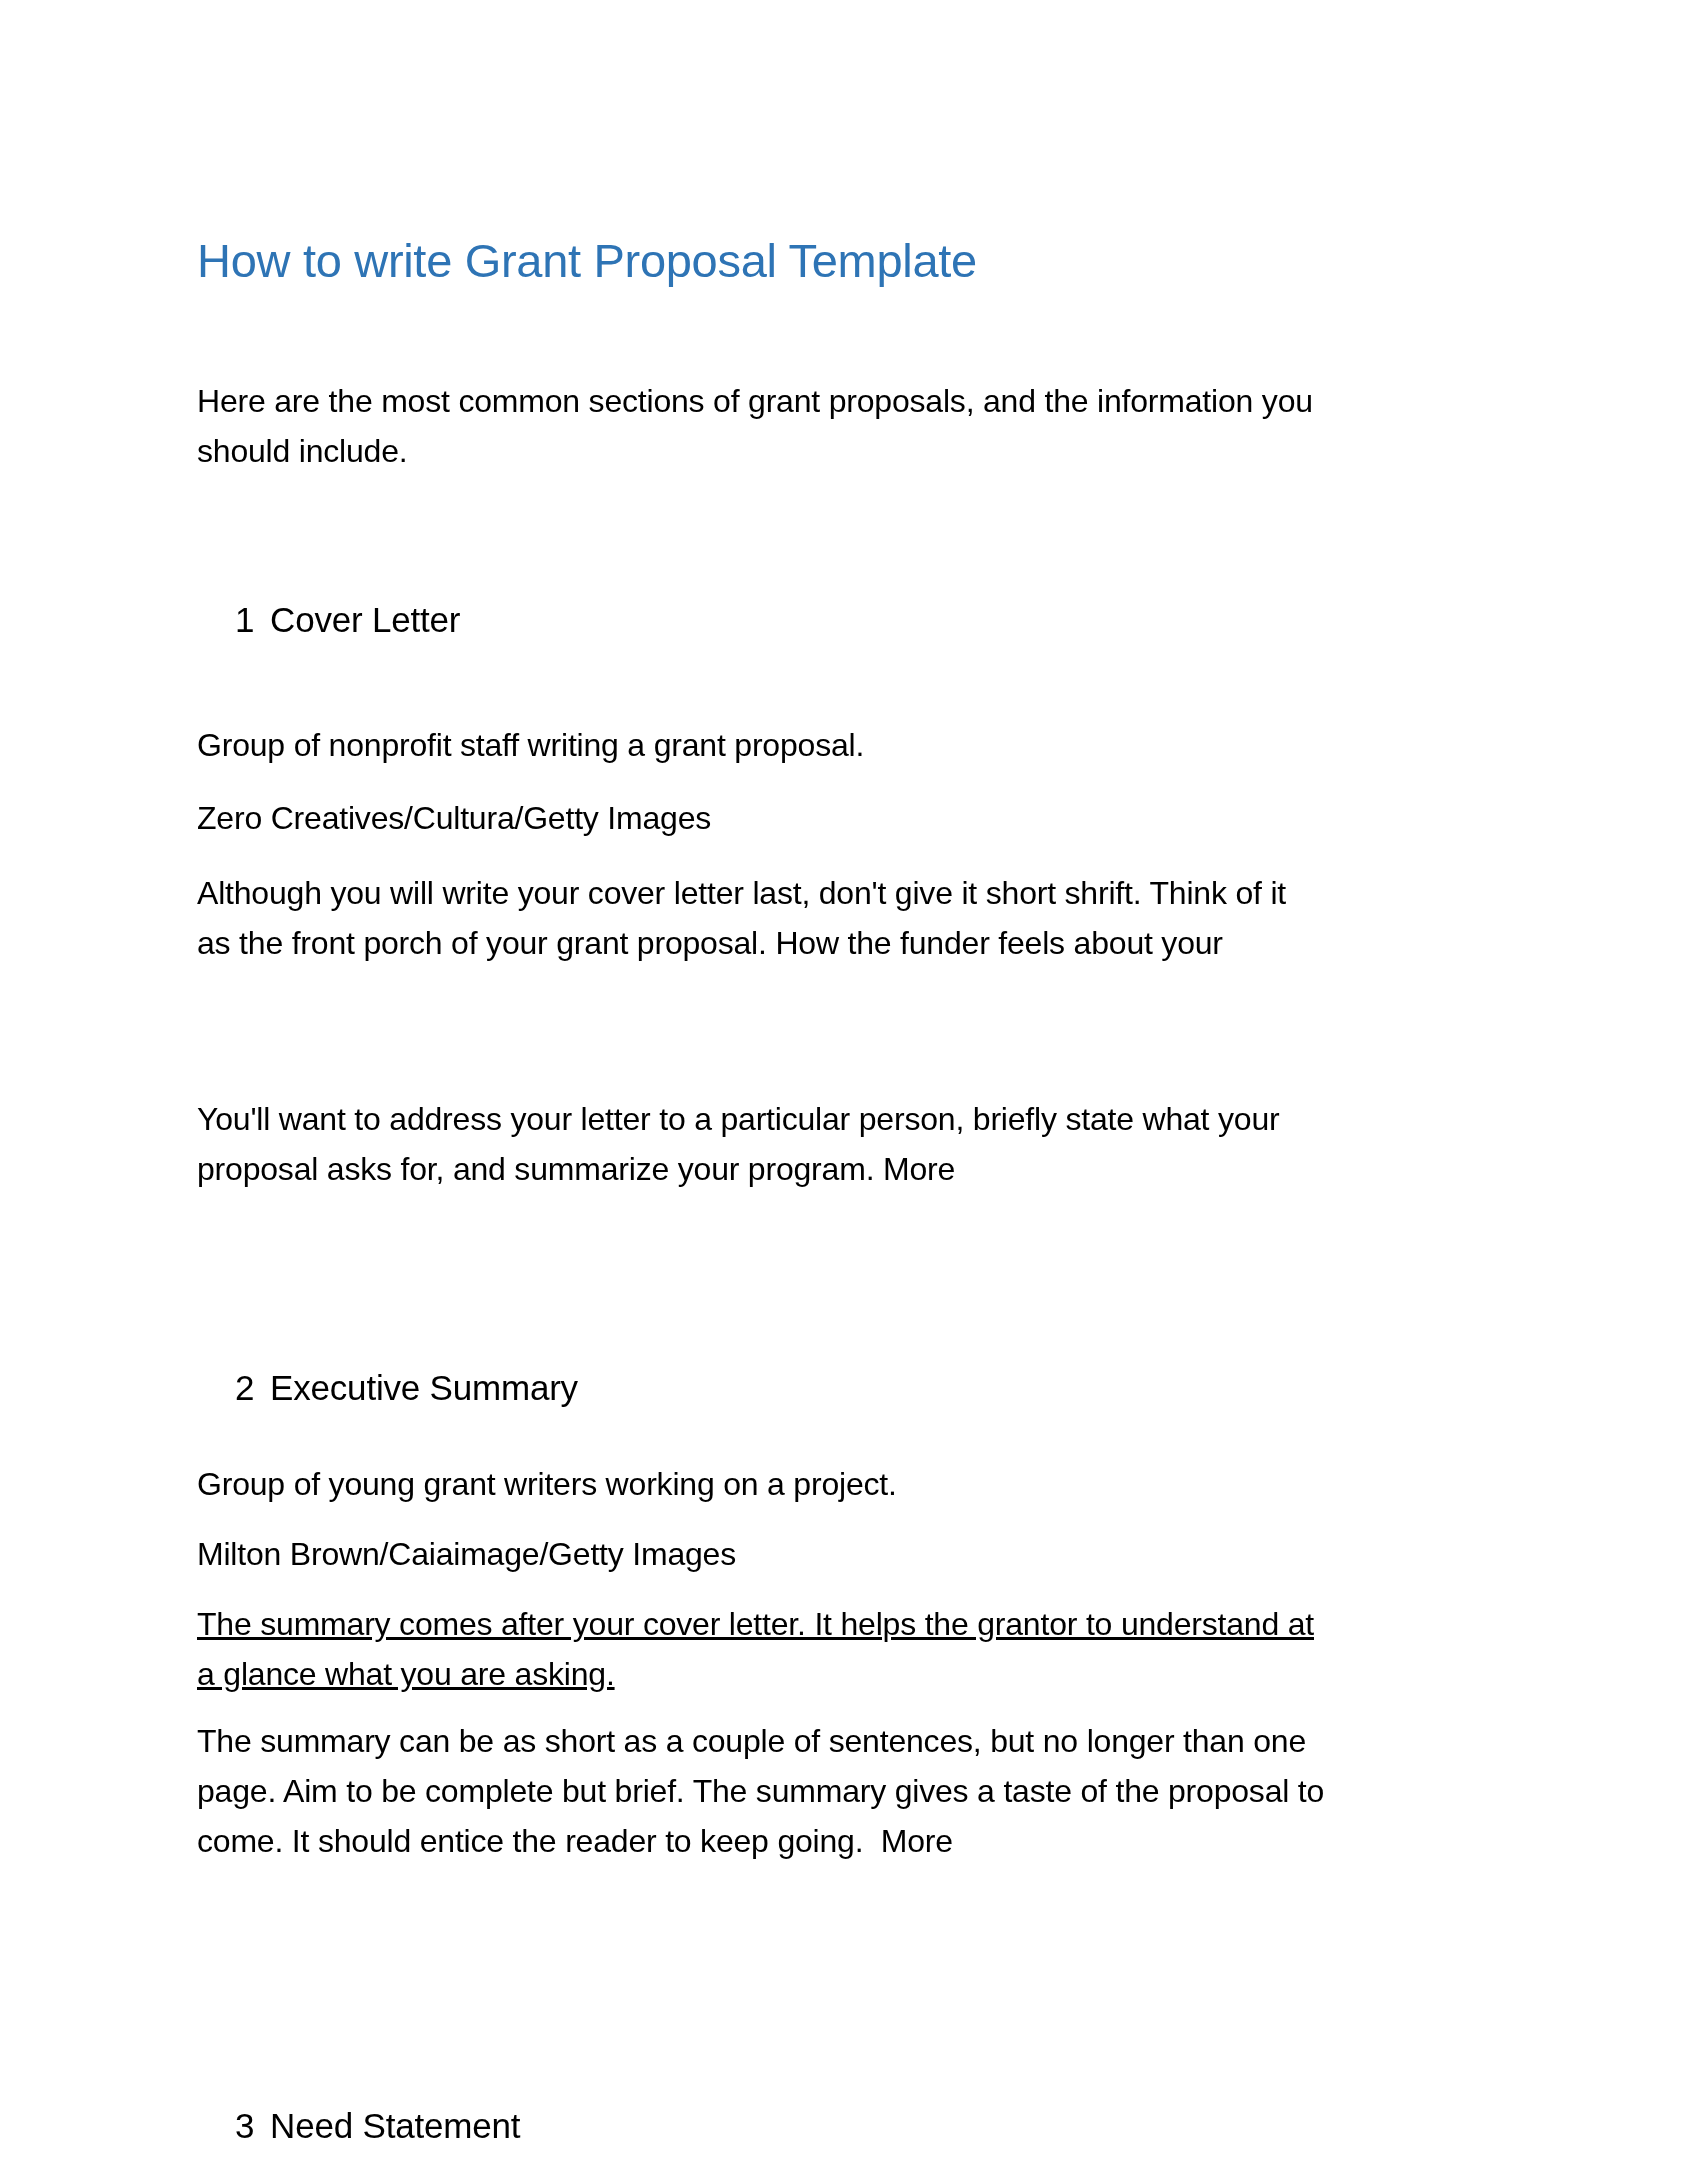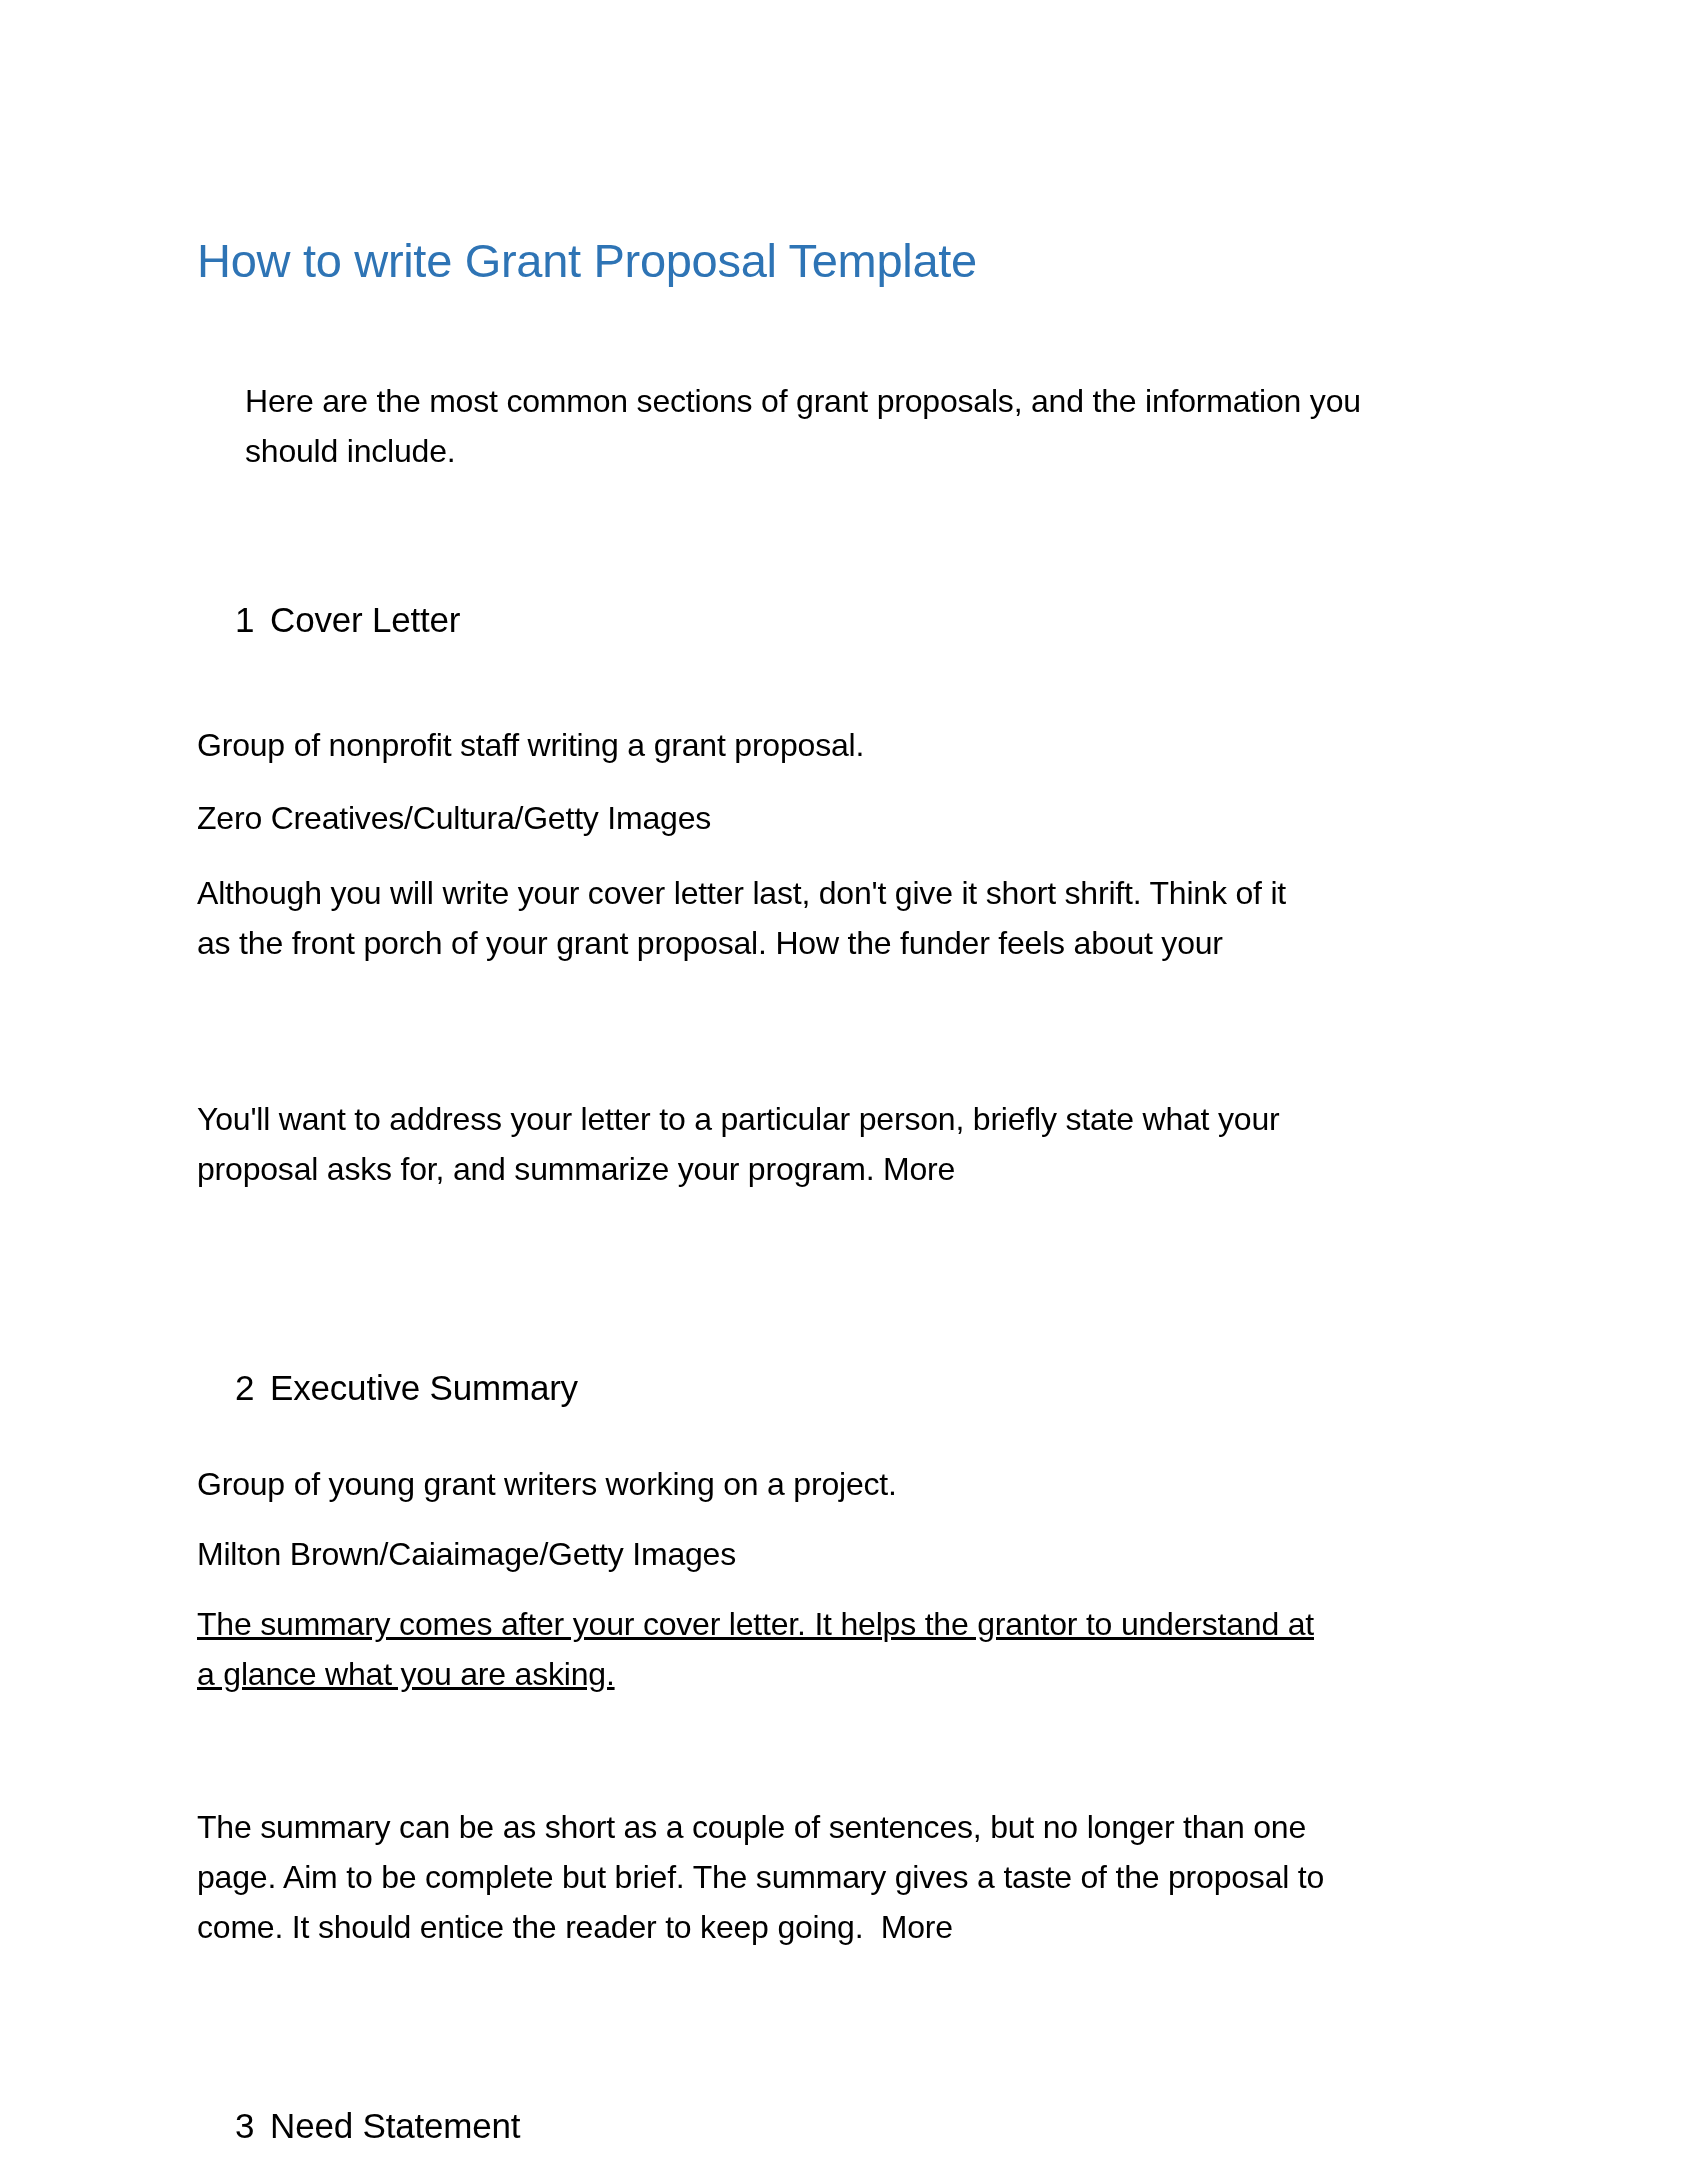--- a/index.html
+++ b/index.html
@@ -42,31 +42,31 @@
     line-height: 50px;
     white-space: pre;
     letter-spacing: -0.2px;
   }
   .heading .num {
     display: inline-block;
     width: 35px;
   }
   
   .pos-title    { top: 229px; }
-  .pos-intro    { top: 376px; margin-left: 48px; }
+  .pos-intro    { top: 376px; }
   .pos-h1       { top: 545px; }
   .pos-cap1     { top: 720px; }
   .pos-credit1  { top: 793px; }
   .pos-p1a      { top: 868px; }
   .pos-p1b      { top: 1094px; }
   .pos-h2       { top: 1313px; }
   .pos-cap2     { top: 1459px; text-align: right; }
   .pos-credit2  { top: 1529px; }
   .pos-p2a      { top: 1599px; text-decoration: underline; }
-  .pos-p2b      { top: 1802px; }
+  .pos-p2b      { top: 1716px; }
   .pos-h3       { top: 2051px; }
 </style>
 </head>
 <body>
 
 <div class="page">
 
   <h1 class="title blk pos-title">How to write Grant Proposal Template</h1>
 
   <div class="para blk pos-intro">

